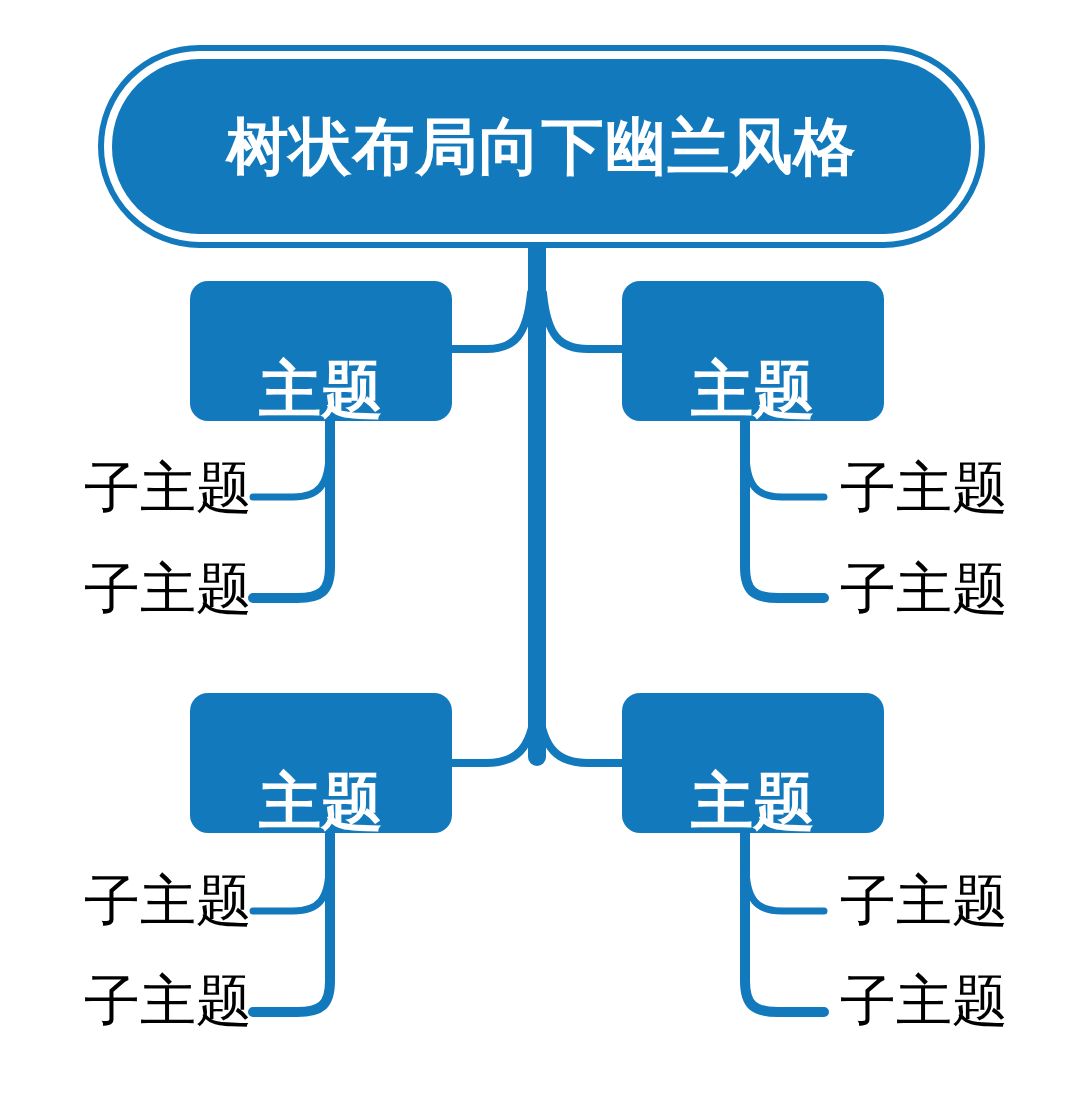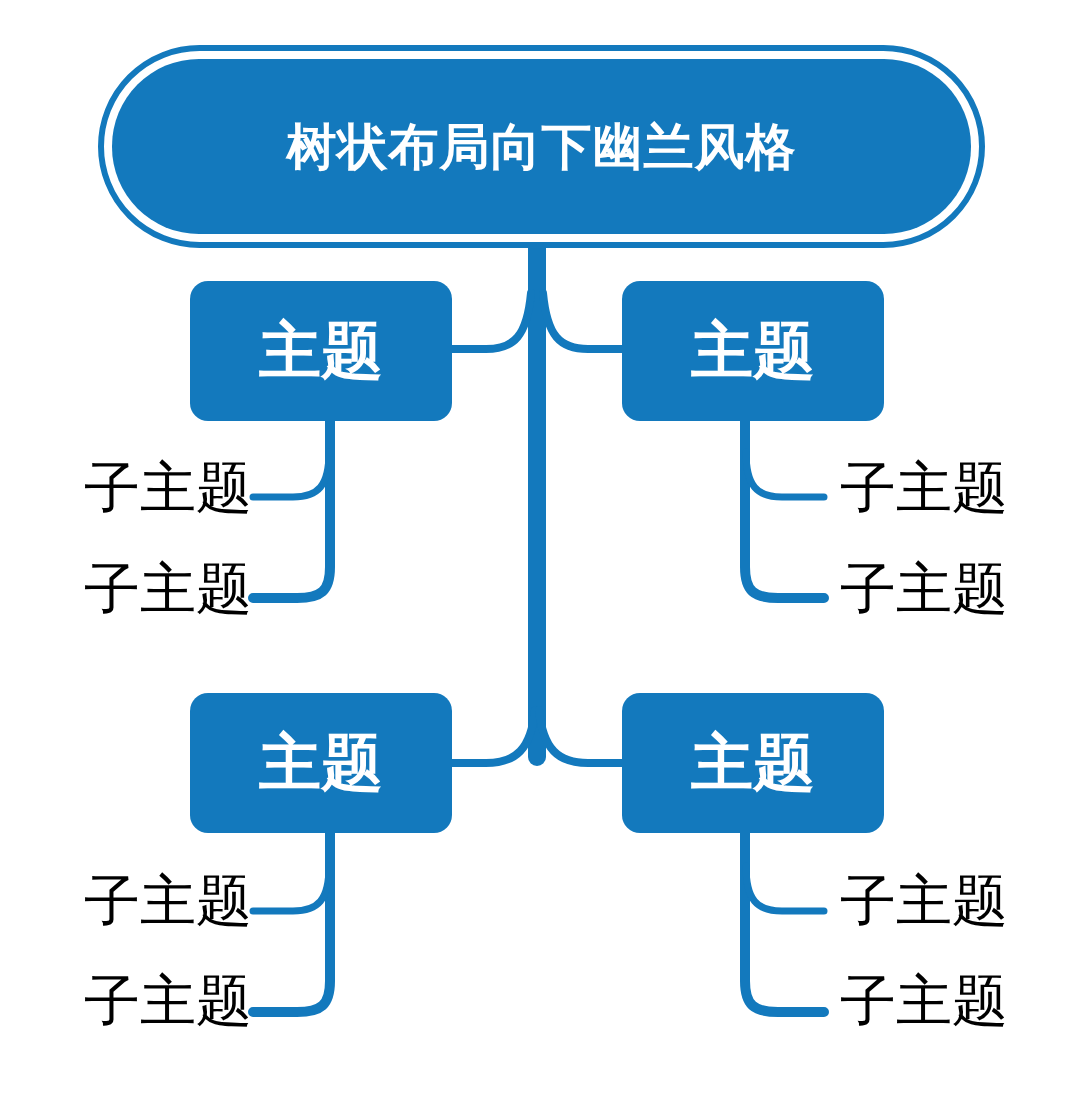--- a/index.html
+++ b/index.html
@@ -36,33 +36,33 @@
     cursor:pointer;
   }
   .root-inner{
     width:100%;height:100%;
     background:var(--accent);
     border-radius:87px;
     display:flex;align-items:center;justify-content:center;
   }
   .root-label{
     color:var(--node-text);
-    font-size:50px;
+    font-size:62px;
     font-weight:bold;
     white-space:nowrap;
     letter-spacing:1px;
     line-height:1;
   }
   
   .topic-node{
     position:absolute;
     width:262px;height:140px;
     background:var(--accent);
     border-radius:18px;
-    display:flex;align-items:center;justify-content:center;
+    display:flex;align-items:flex-end;justify-content:center;
     cursor:pointer;
   }
   .topic-node.tl{left:190px;top:281px;}
   .topic-node.tr{left:622px;top:281px;}
   .topic-node.bl{left:190px;top:693px;}
   .topic-node.br{left:622px;top:693px;}
   .topic-label{
     color:var(--node-text);
     font-size:62px;
     font-weight:bold;

